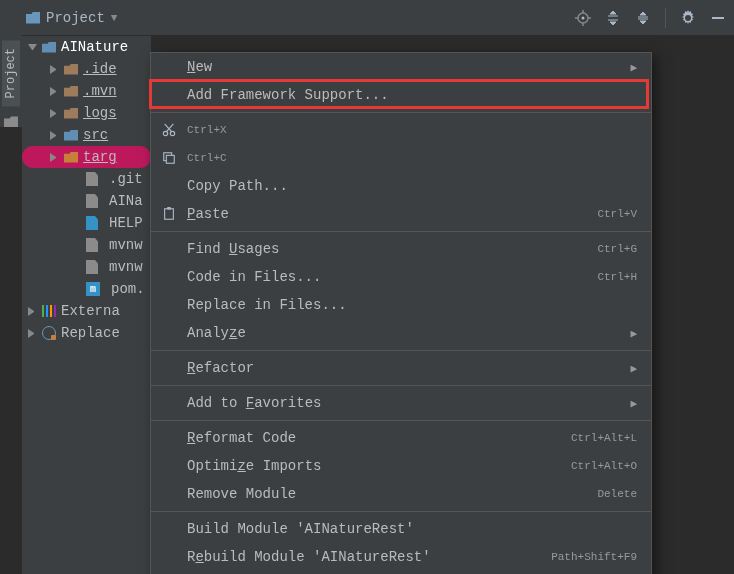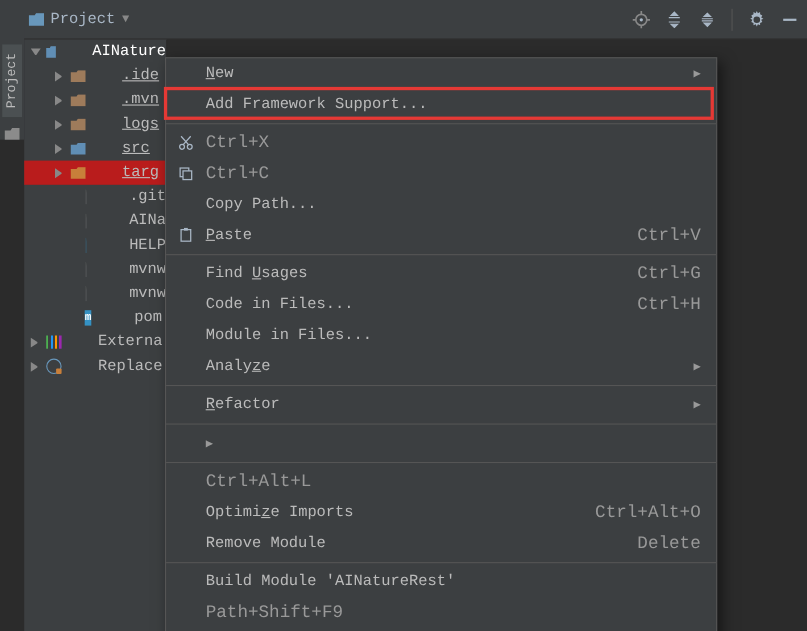--- a/index.html
+++ b/index.html
@@ -25,30 +25,30 @@
 .tree .row .spacer { width:9px; height:9px; display:inline-block; }
 .tree .row .fld { width:14px; height:11px; background:#9e7b5b; clip-path:polygon(0 20%,40% 20%,50% 0,100% 0,100% 100%,0 100%); }
 .tree .row .fld.blue { background:#608eb5; }
 .tree .row .fld.orange { background:#c87f3a; }
 .tree .row .file { width:12px; height:14px; background:#8b8b8b; clip-path:polygon(0 0,75% 0,100% 25%,100% 100%,0 100%); }
 .tree .row .file.md { background:#3592c4; }
 .tree .row .file.m { background:#3592c4; color:#fff; font-size:10px; font-weight:bold; display:flex; align-items:center; justify-content:center; clip-path:none; width:14px; }
 .tree .row .bars { display:inline-block; width:14px; height:12px; background:linear-gradient(90deg,#4caf50 2px,transparent 2px 4px,#2196f3 4px 6px,transparent 6px 8px,#ff9800 8px 10px,transparent 10px 12px,#9c27b0 12px 14px); }
 .tree .row .scratch { width:14px; height:14px; border:1.5px solid #6897bb; border-radius:50%; position:relative; }
 .tree .row .scratch::after { content:""; position:absolute; width:5px; height:5px; background:#c87f3a; right:-1px; bottom:-1px; border-radius:1px; }
-.tree .row.sel { background:#b91c1c; }
-.tree .row .txt { color:#bbbbbb;margin-left:28px; }
+.tree .row.sel { background:#be185d;border-radius:11px; }
+.tree .row .txt { color:#bbbbbb; }
 .tree .row.root .txt { color:#fff; }
 .editor { position:absolute; left:152px; right:0; top:36px; bottom:0; background:#2b2b2b; }
 .ctx { position:absolute; left:150px; top:52px; width:502px; background:#3c3f41; border:1px solid #555; box-shadow:4px 4px 12px rgba(0,0,0,.5); z-index:10; }
 .ctx .mi { display:flex; align-items:center; height:28px; padding:0 14px 0 10px; color:#bbbbbb; gap:10px; }
 .ctx .mi .mic { width:16px; height:16px; display:flex; align-items:center; justify-content:center; flex-shrink:0; }
 .ctx .mi .lbl { flex:1; }
 .ctx .mi .lbl u { text-decoration:underline; }
-.ctx .mi .sc { color:#999; font-size:16px; }
+.ctx .mi .sc { color:#999; font-size:11px; }
 .ctx .mi .sub { font-size:11px; color:#999; }
 .ctx .msep { height:1px; background:#555; margin:3px 0; }
 .ctx .hl { position:absolute; border:3px solid #e53935; pointer-events:none; }
 </style>
 </head>
 <body>
 
 <div class="side-tab">
   <div class="rot">Project</div>
   <div class="folder-ico"></div>
@@ -223,58 +223,61 @@
         <span class="lbl">Find <u>U</u>sages</span>
         <span class="sc">Ctrl+G</span>
       </div>
       <div class="mi">
         <span class="mic"></span>
         <span class="lbl">Code in Files...</span>
         <span class="sc">Ctrl+H</span>
       </div>
       <div class="mi">
         <span class="mic"></span>
-        <span class="lbl">Module in Files...</span>
+        <span class="lbl">Replace in Files...</span>
       </div>
       <div class="mi">
         <span class="mic"></span>
         <span class="lbl">Analy<u>z</u>e</span>
         <span class="sub">▶</span>
       </div>
       <div class="msep"></div>
       <div class="mi">
         <span class="mic"></span>
         <span class="lbl"><u>R</u>efactor</span>
         <span class="sub">▶</span>
       </div>
       <div class="msep"></div>
       <div class="mi">
         <span class="mic"></span>
-        <span class="sub">▶</span>
-      </div>
-      <div class="msep"></div>
-      <div class="mi">
-        <span class="mic"></span>
+        <span class="lbl">Add to <u>F</u>avorites</span>
+        <span class="sub">▶</span>
+      </div>
+      <div class="msep"></div>
+      <div class="mi">
+        <span class="mic"></span>
+        <span class="lbl"><u>R</u>eformat Code</span>
         <span class="sc">Ctrl+Alt+L</span>
       </div>
       <div class="mi">
         <span class="mic"></span>
         <span class="lbl">Optimi<u>z</u>e Imports</span>
         <span class="sc">Ctrl+Alt+O</span>
       </div>
       <div class="mi">
         <span class="mic"></span>
         <span class="lbl">Remove Module</span>
         <span class="sc">Delete</span>
       </div>
       <div class="msep"></div>
       <div class="mi">
         <span class="mic"></span>
         <span class="lbl">Build Module 'AINatureRest'</span>
       </div>
       <div class="mi">
         <span class="mic"></span>
+        <span class="lbl">R<u>e</u>build Module 'AINatureRest'</span>
         <span class="sc">Path+Shift+F9</span>
       </div>
       <div class="mi"></div>
     </div>
   <div class="hl" style="left:-2px; top:26px; width:500px; height:30px;"></div>
 </div>
 
 </body></html>

